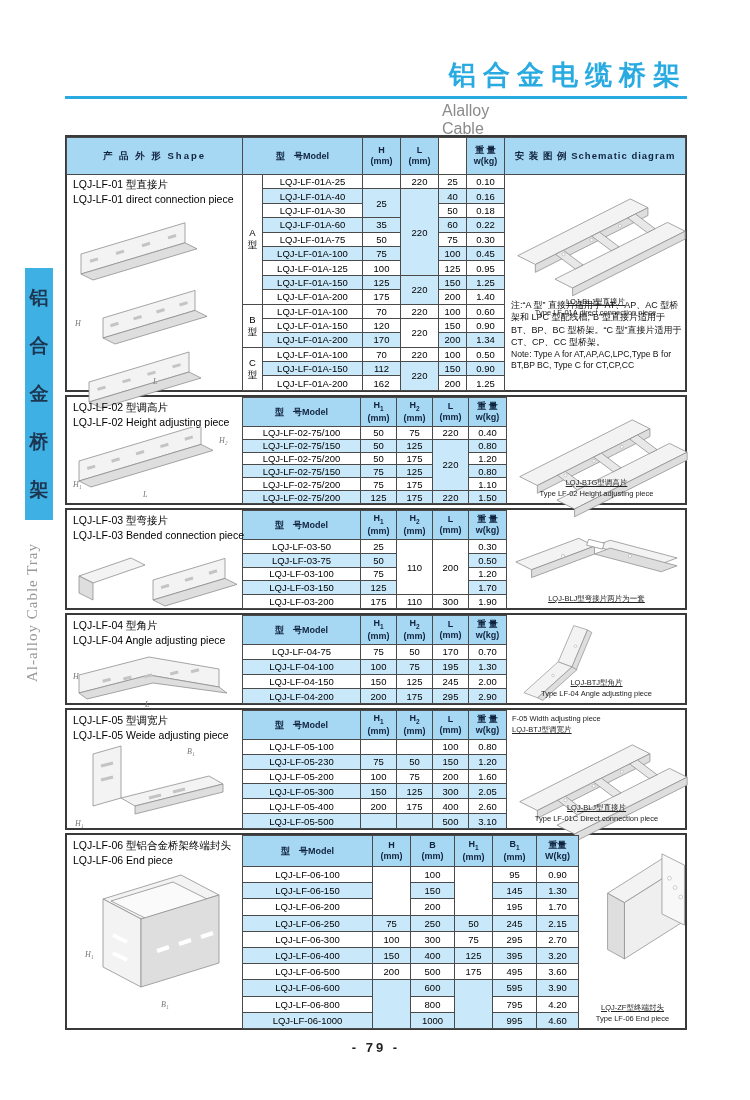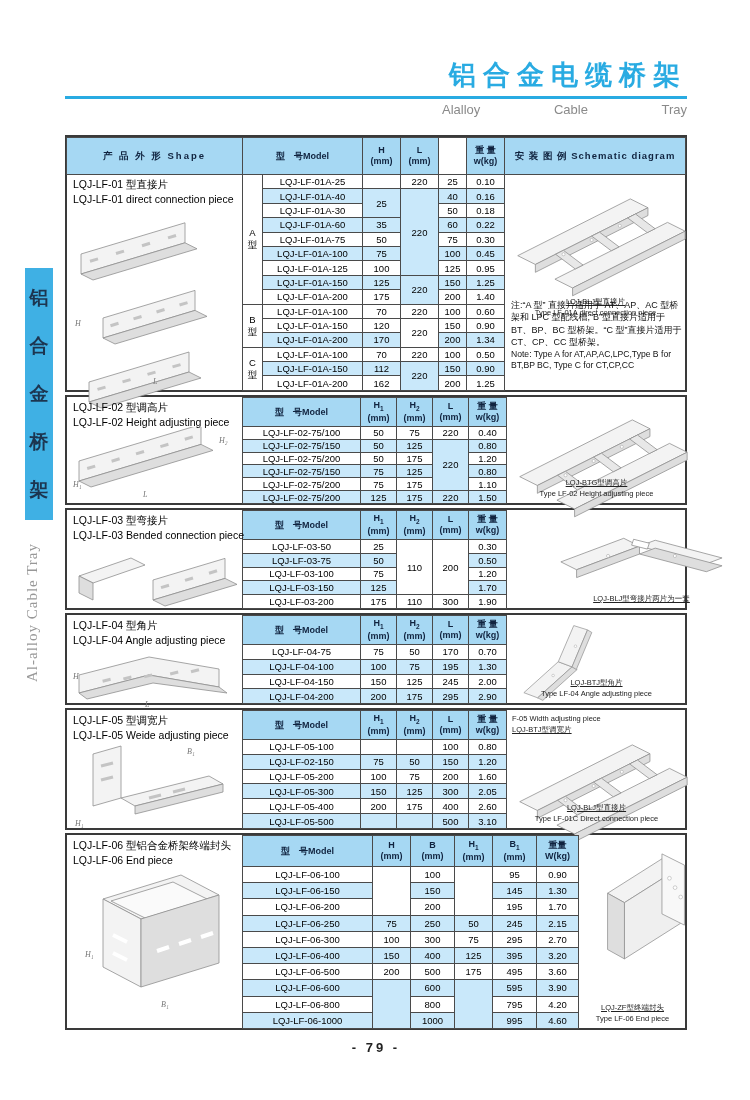--- a/index.html
+++ b/index.html
@@ -10,21 +10,21 @@
         display:flex;flex-direction:column;align-items:center;justify-content:space-around;
         color:#1c3550;font-size:19px;font-weight:bold;padding:6px 0;box-sizing:border-box;}
   .sidebar-rot{position:absolute;left:24px;top:522px;height:160px;writing-mode:vertical-rl;
         transform:rotate(180deg);font-family:"Liberation Serif",serif;font-size:15px;color:#989898;
         letter-spacing:1px;}
   
   .title{position:absolute;top:57px;right:63px;color:#29abe2;font-size:27px;font-weight:bold;
         letter-spacing:7px;white-space:nowrap;}
   .title-rule{position:absolute;top:96px;left:65px;width:622px;height:3px;background:#29abe2;}
   .subwords{position:absolute;top:102px;right:63px;width:245px;display:flex;
-        justify-content:space-between;color:#8a8a8a;font-size:13px;}
+        justify-content:flex-start;color:#8a8a8a;font-size:16px;flex-direction:column;}
   
   .sections{position:absolute;left:65px;top:135px;width:622px;}
   .section{position:relative;border:2px solid #3a3a3a;margin-bottom:3px;background:#fff;
         box-sizing:border-box;}
   .pname{position:absolute;left:6px;top:3px;font-size:10.5px;color:#000;line-height:1.4;z-index:3;}
   .shape-svg{position:absolute;left:2px;z-index:1;}
   table{border-collapse:collapse;position:absolute;table-layout:fixed;background:#fff;z-index:2;}
   th,td{border:1px solid #4a4a4a;padding:0 1px;text-align:center;vertical-align:middle;overflow:hidden;}
   th{background:#a6d8f3;font-size:9px;line-height:1.2;color:#10233f;font-weight:bold;}
   td{font-size:9.5px;color:#000;background:#fff;white-space:nowrap;}
@@ -392,21 +392,21 @@
             </tr>
             <tr style="height: 13.8px;">
               <td>LQJ-LF-03-200</td>
               <td>175</td>
               <td>110</td>
               <td>300</td>
               <td>1.90</td>
             </tr>
           </tbody>
         </table>
-        <div class="schem" style="left: 441px; width: 177px; margin-left: 45px;">
+        <div class="schem" style="left: 441px; width: 177px;">
           <div class="schem-svg"><svg width="172" height="86" viewBox="0 0 175 86">
               <polygon points="8,50 72,26 88,34 24,58" fill="#f3f3f3" stroke="#8f8f8f" stroke-width="0.8"></polygon>
               <polygon points="24,58 88,34 88,42 24,66" fill="#dedede" stroke="#8f8f8f" stroke-width="0.8"></polygon>
               <polygon points="88,34 156,52 172,46 104,28" fill="#f3f3f3" stroke="#8f8f8f" stroke-width="0.8"></polygon>
               <polygon points="88,42 156,60 172,54 104,36" fill="#dedede" stroke="#8f8f8f" stroke-width="0.8"></polygon>
               <polygon points="80,33 96,37 98,31 82,27" fill="#ffffff" stroke="#8f8f8f" stroke-width="0.8"></polygon>
               <circle cx="56" cy="44" r="1.6" fill="#fff" stroke="#aaa" stroke-width="0.6"></circle>
               <circle cx="124" cy="44" r="1.6" fill="#fff" stroke="#aaa" stroke-width="0.6"></circle>
             </svg></div>
           <div class="cap" style="bottom: 4px;">
@@ -528,21 +528,21 @@
           </thead>
           <tbody>
             <tr style="height: 14.83px;">
               <td>LQJ-LF-05-100</td>
               <td class="white"></td>
               <td class="white"></td>
               <td>100</td>
               <td>0.80</td>
             </tr>
             <tr class="shade" style="height: 14.83px;">
-              <td>LQJ-LF-02-150</td>
+              <td>LQJ-LF-05-230</td>
               <td class="white">75</td>
               <td class="white">50</td>
               <td>150</td>
               <td>1.20</td>
             </tr>
             <tr style="height: 14.83px;">
               <td>LQJ-LF-05-200</td>
               <td class="white">100</td>
               <td class="white">75</td>
               <td>200</td>

